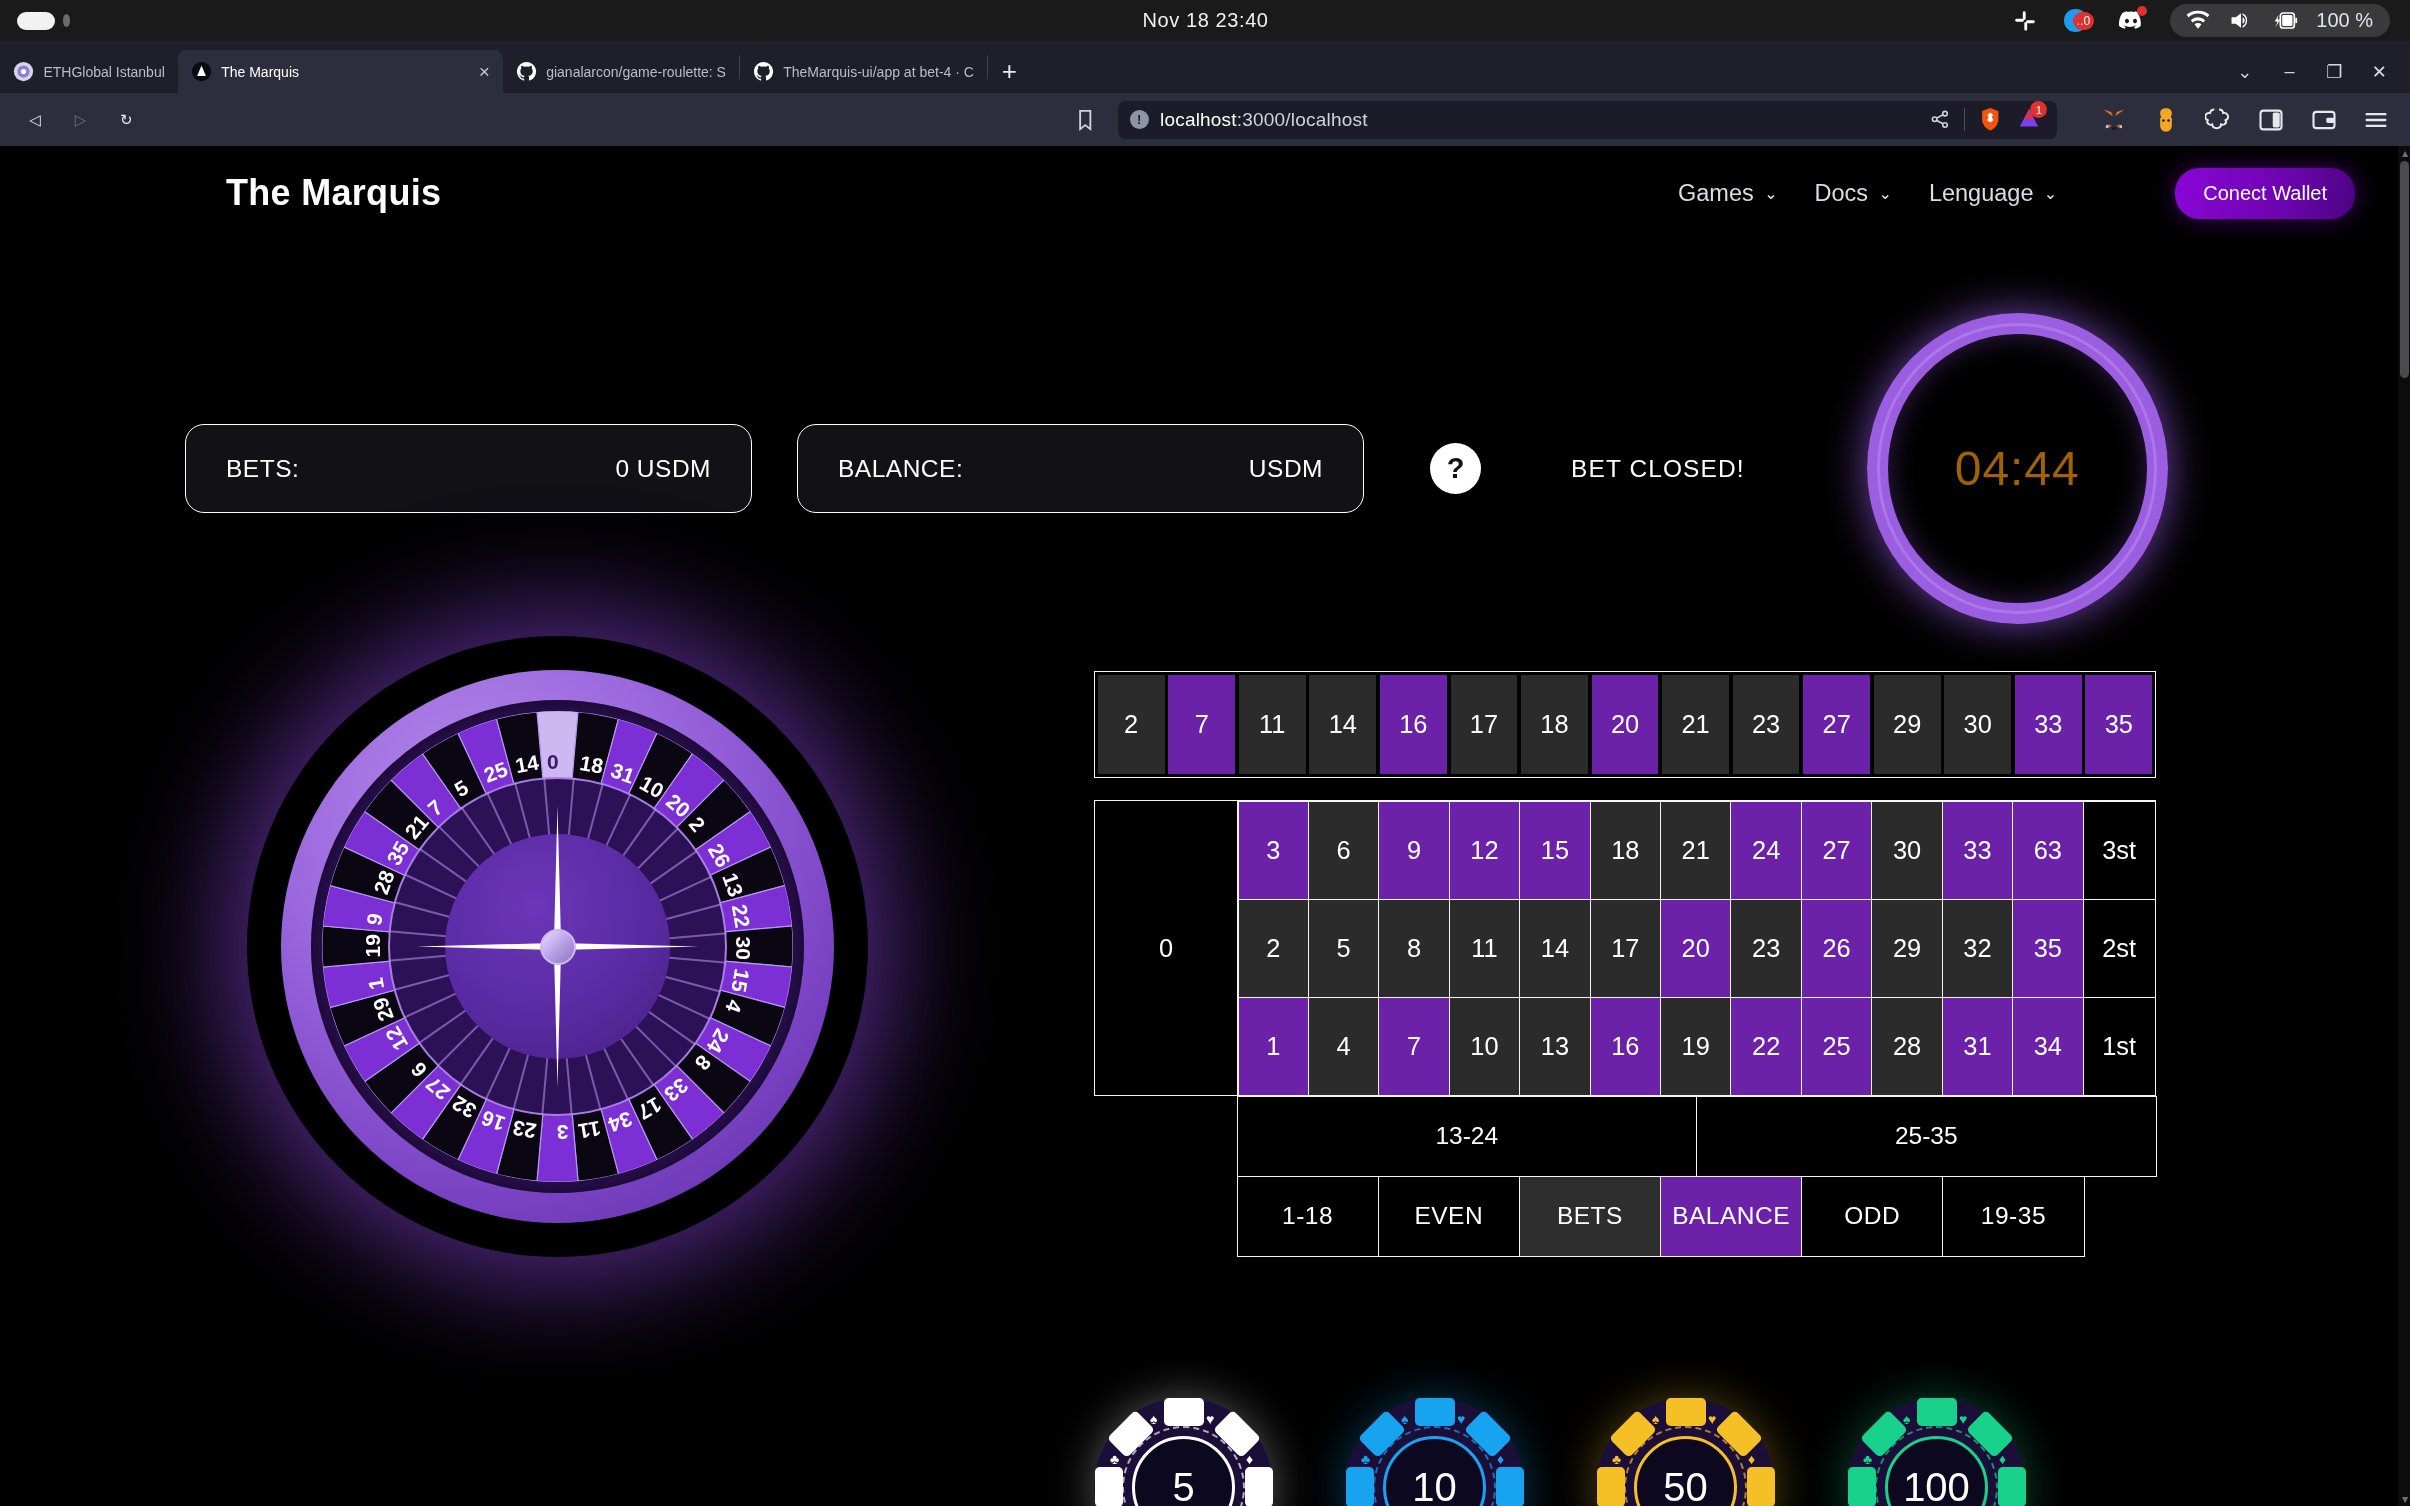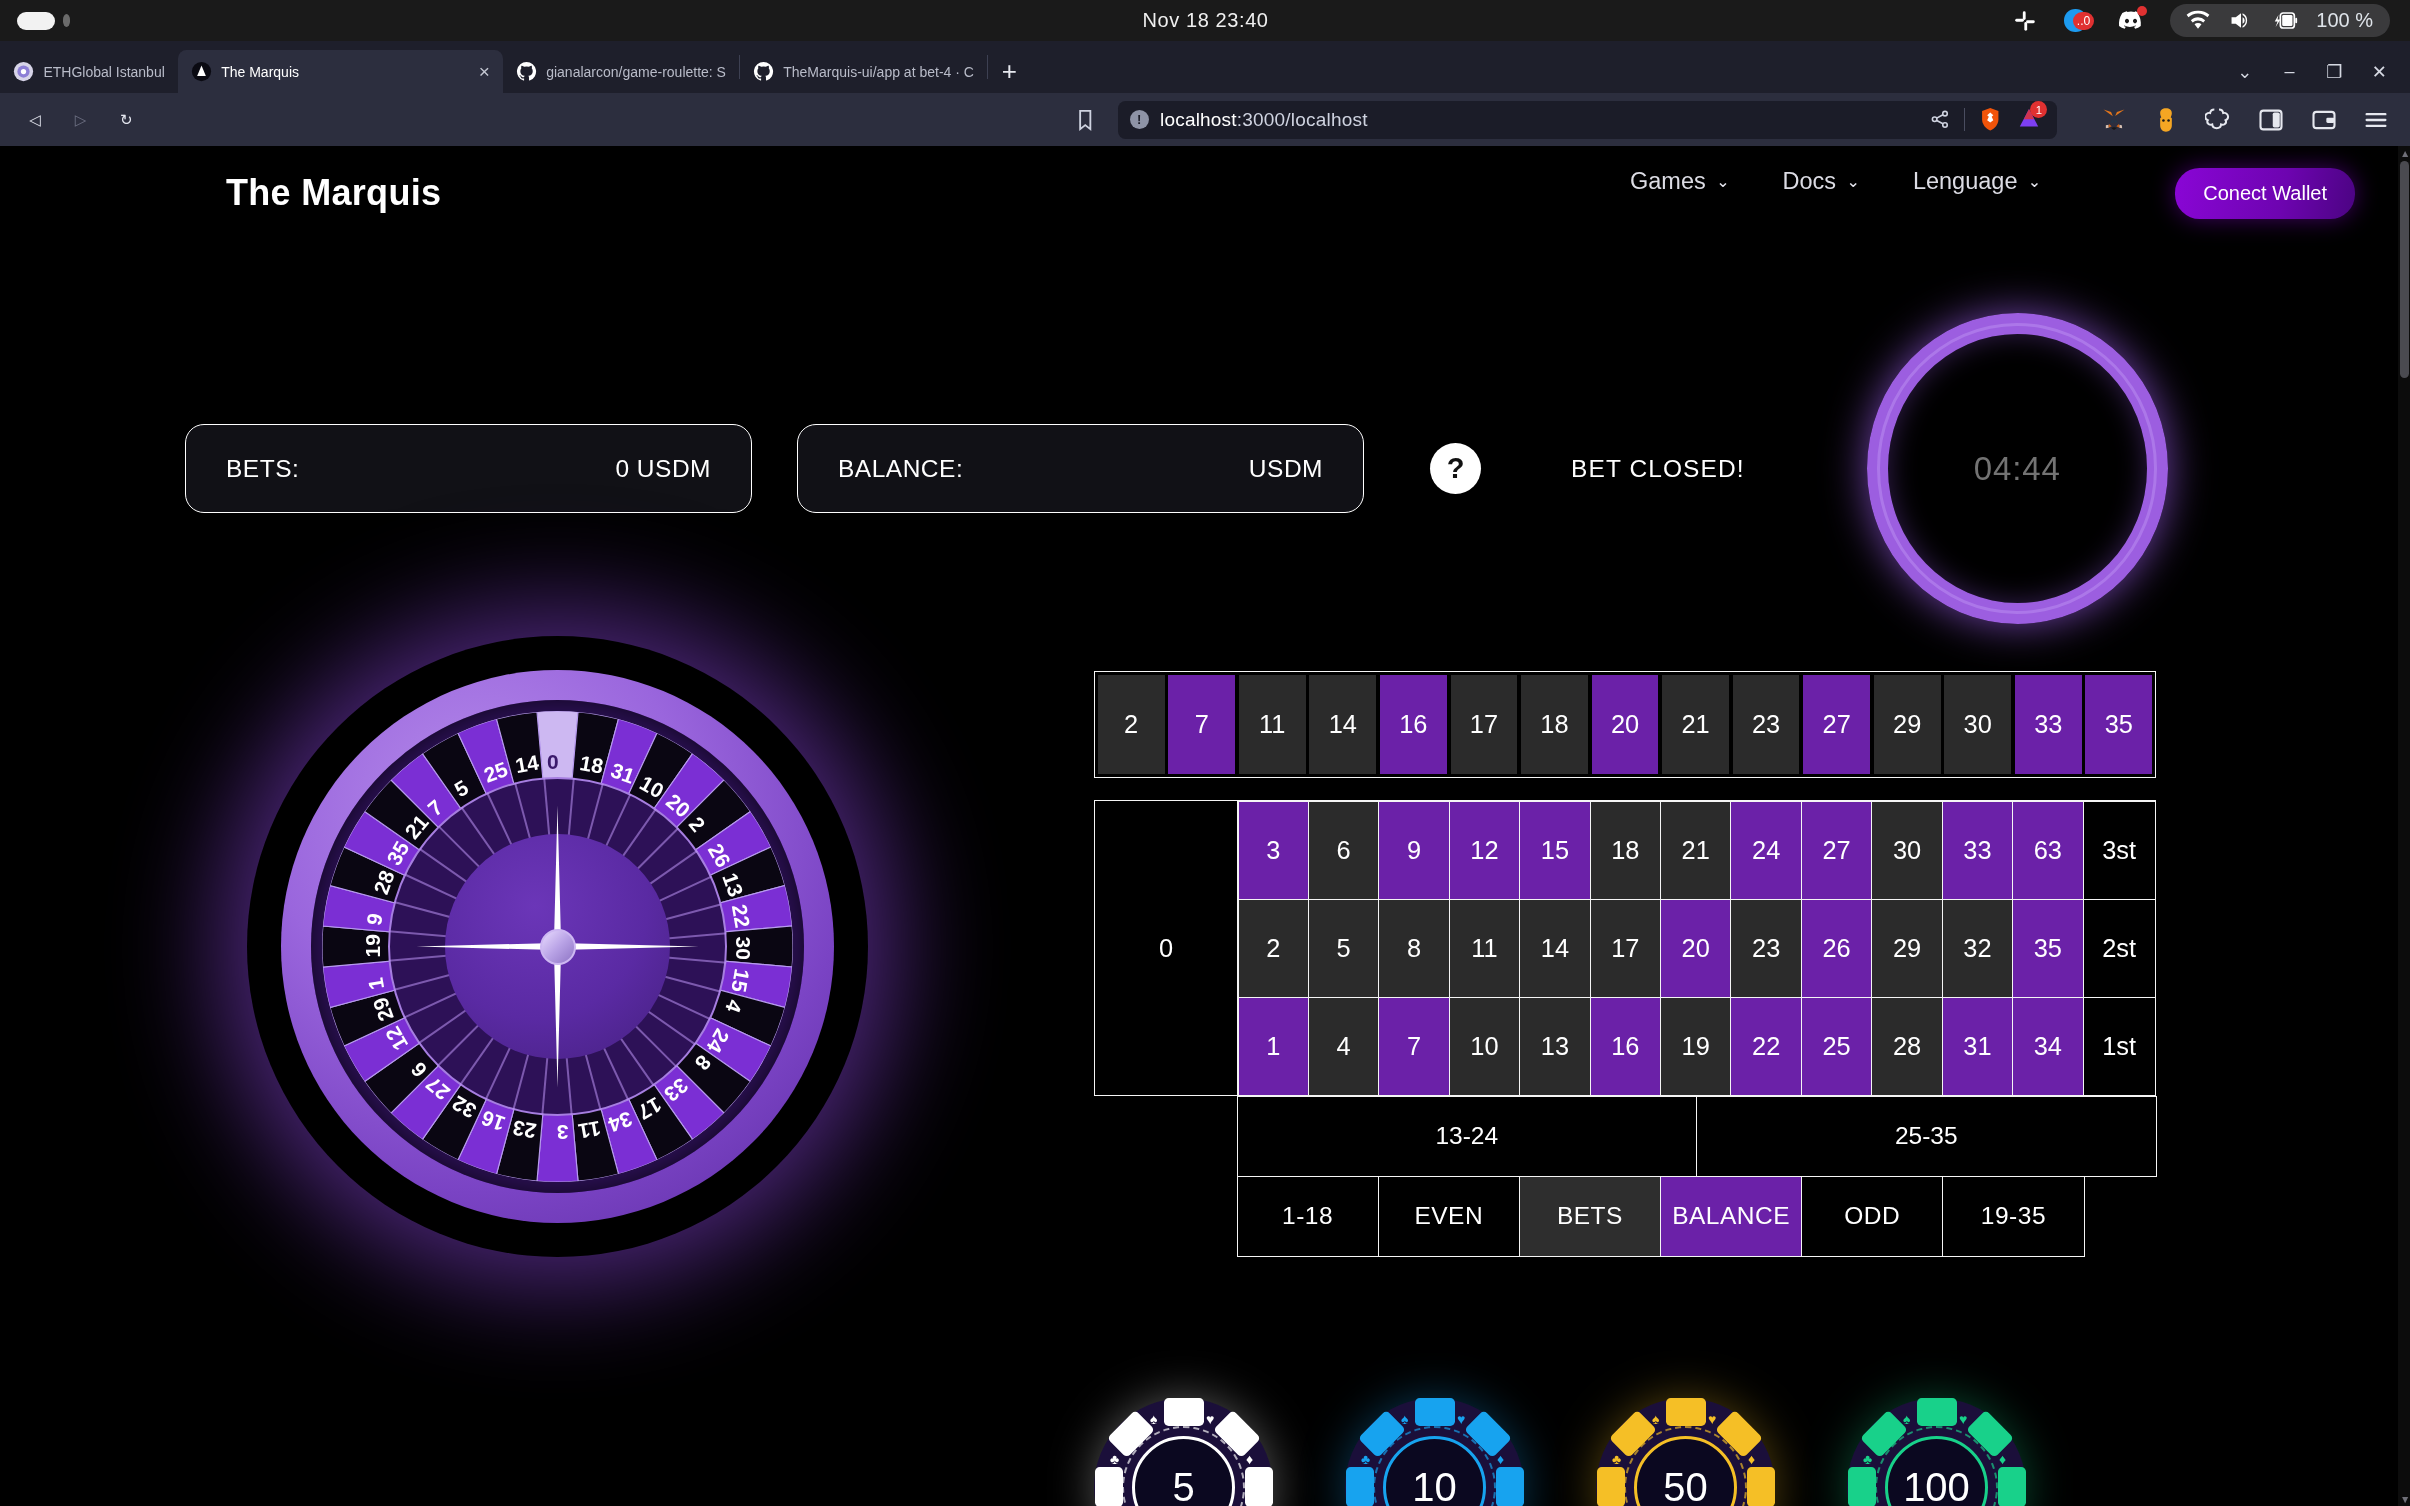--- a/index.html
+++ b/index.html
@@ -133,21 +133,21 @@
     position: absolute; left: 1.9px; width: 9.4px; text-align: center;
     color: #6f6f78; font-size: 10.4px; line-height: 9.4px;
   }
 
   
   .site-header {
     display: flex; align-items: center; height: 94px;
     padding: 0 56px 0 226px; position: relative;
   }
   .brand { font-size: 36px; font-weight: bold; color: #fff; letter-spacing: 0.3px; }
-  .site-nav { margin-left: auto; display: flex; align-items: flex-start; gap: 53px; }
+  .site-nav { margin-left: auto; display: flex; align-items: center; gap: 37px; }
   .nav-item {
     font-size: 23.5px; color: #dcdce4; display: flex; align-items: center; gap: 10.4px;
   }
   .caret { font-size: 16px; color: #e5e5ee; }
   .connect-btn {
     margin-left: 81px;
     background: linear-gradient(100deg, #8a06d6 0%, #6d04b0 60%, #4b0482 100%);
     color: #fff; font-size: 20px; border-radius: 24.5px;
     padding: 14px 28px; border: none; white-space: nowrap;
     box-shadow: 0 0 24.5px rgba(138,6,214,0.45);
@@ -181,21 +181,21 @@
     position: absolute; inset: 0;
     border-radius: 50%;
     border: 21px solid #9c5ee0;
     box-shadow: 0 0 43px rgba(150,90,225,0.75), inset 0 0 28px rgba(150,90,225,0.35);
   }
   .timer-ring2 {
     position: absolute; inset: 10.4px; border-radius: 50%;
     border: 3.8px solid rgba(186,140,240,0.55);
   }
   .timer-text {
-    position: relative; color: #737373; font-size: 33px; letter-spacing: 0.9px;
+    position: relative; color: #a16207; font-size: 48px; letter-spacing: 0.9px;
   }
 
   
   .wheel-area {
     position: absolute; left: 247px; top: 490px;
     width: 621px; height: 621px;
   }
   .wheel-glow {
     position: absolute; inset: 0; border-radius: 50%;
     box-shadow: 0 0 104px 30px rgba(146,72,232,0.52);

